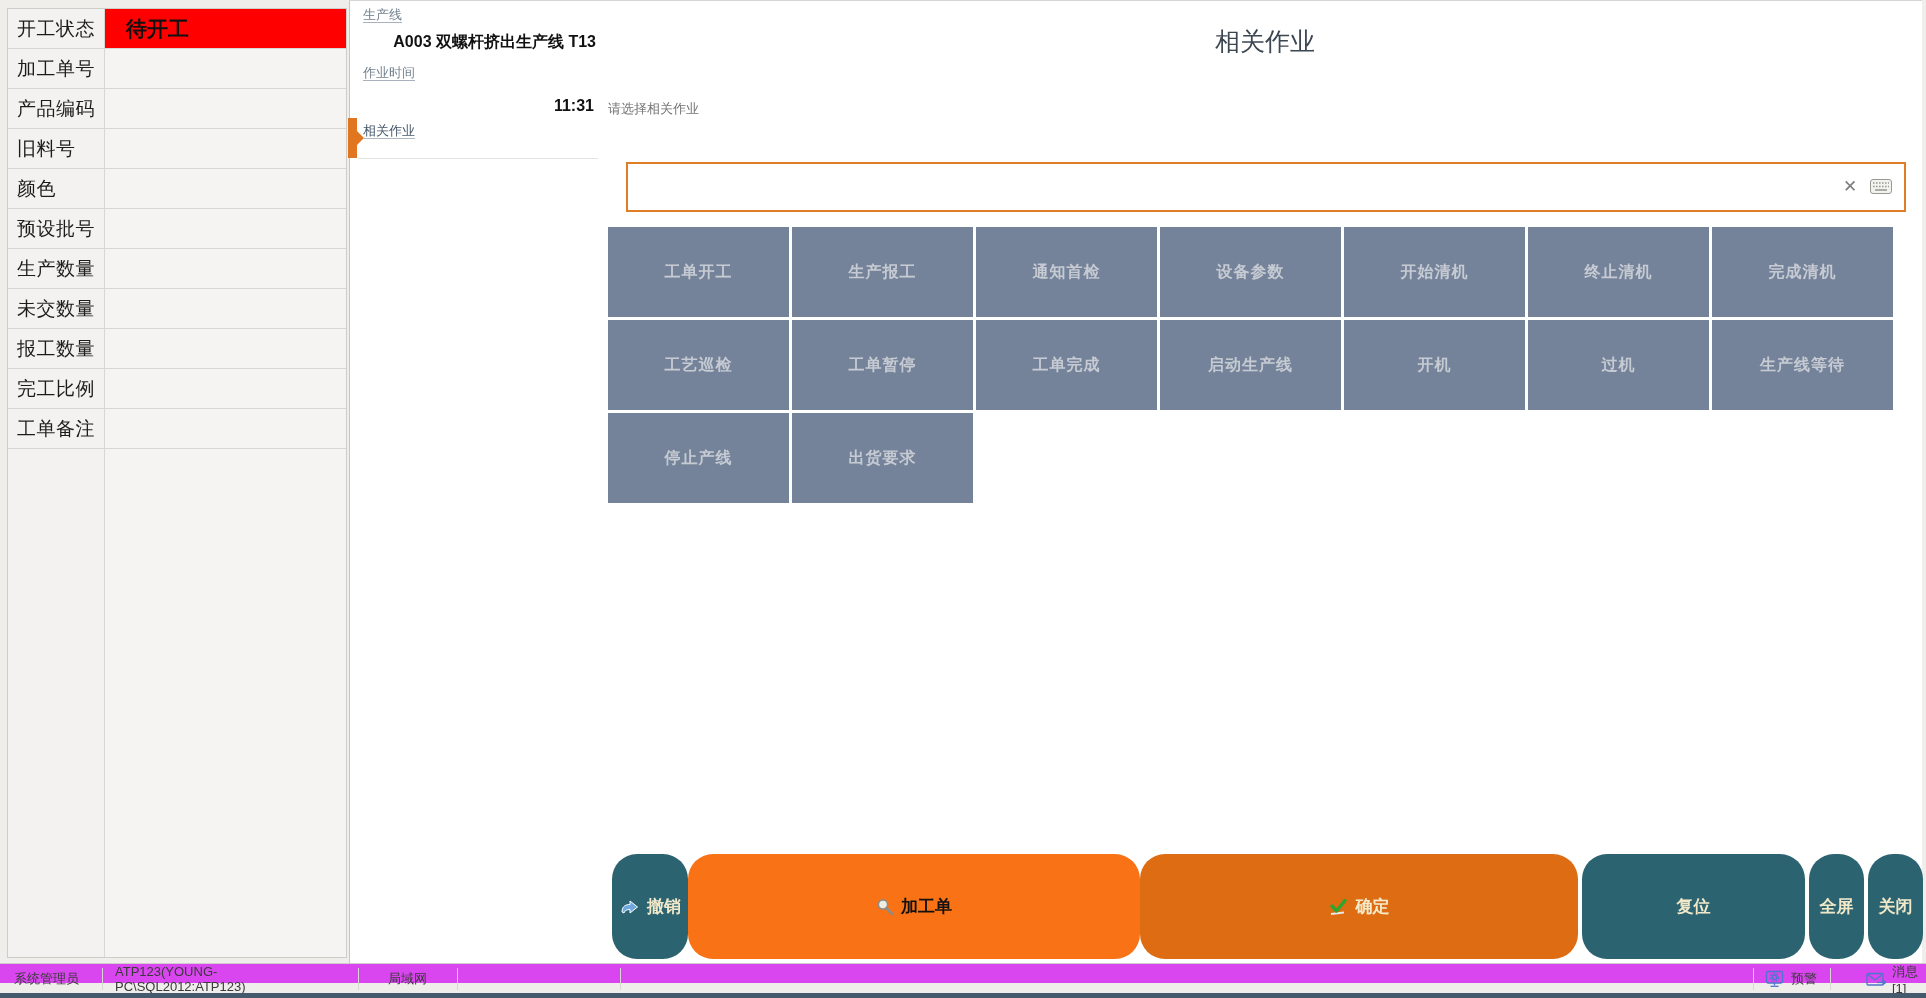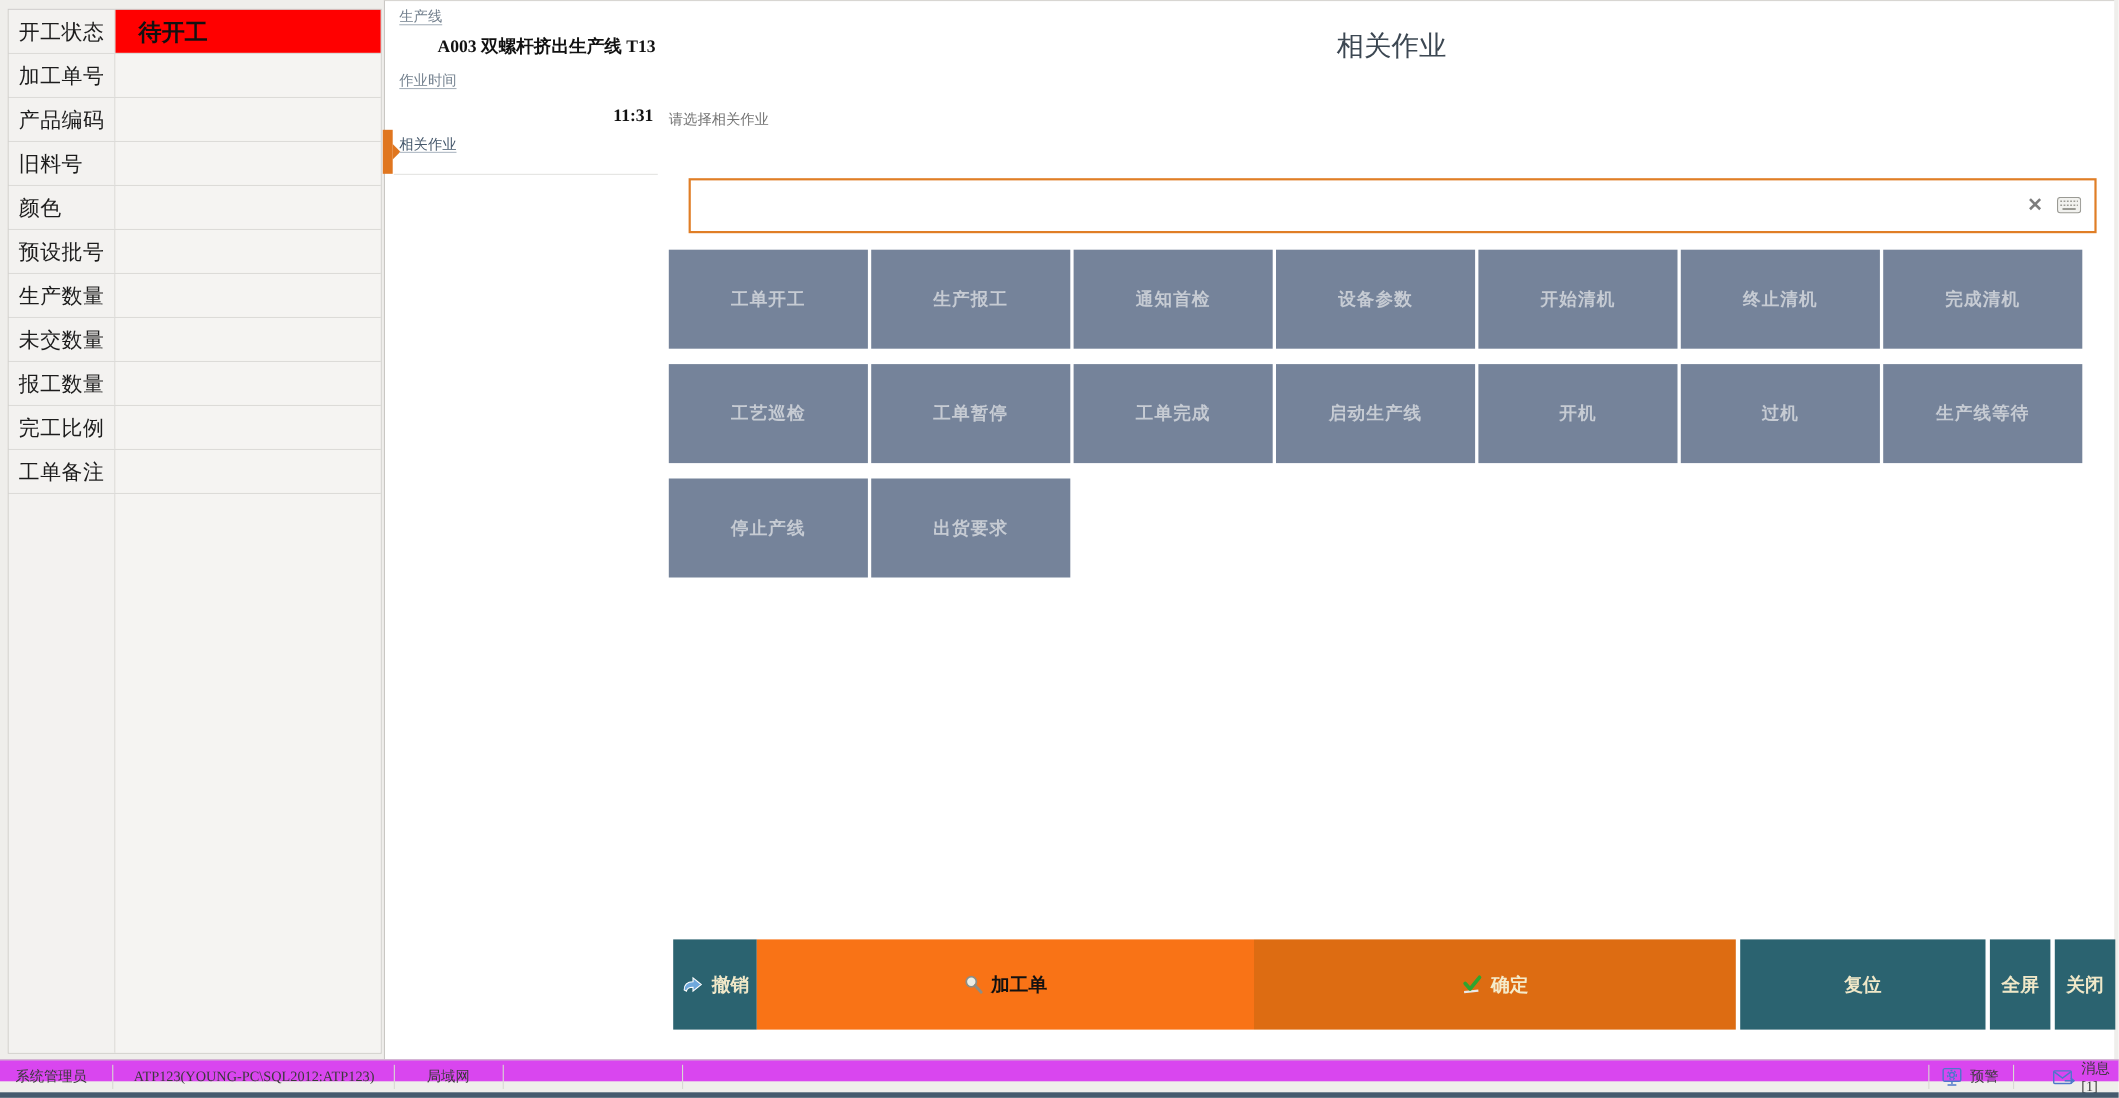--- a/index.html
+++ b/index.html
@@ -2,21 +2,21 @@
 <html><head>
 <meta charset="utf-8">
 <style>
   html,body { margin:0; padding:0; }
   body {
     width:1926px; height:998px; position:relative; overflow:hidden;
     background:#EFEEEB;
     font-family:"Liberation Sans","DejaVu Sans",sans-serif;
     -webkit-font-smoothing:antialiased;
   }
-  #app { position:absolute; inset:0;font-family:Liberation Serif, serif; }
+  #app { position:absolute; inset:0; }
 
   
   #sidebar {
     position:absolute; left:7px; top:8px; width:340px; height:950px;
     background:#F4F3F1; border:1px solid #CFCDCA;
     display:flex; flex-direction:column; box-sizing:border-box;
   }
   .srow { display:flex; height:39px; flex:0 0 39px; border-bottom:1px solid #D8D6D2; }
   .srow.filler { flex:1 1 auto; height:auto; border-bottom:none; }
   .slabel {
@@ -56,34 +56,34 @@
   #job-input {
     position:absolute; left:4px; top:2px; width:1190px; height:42px;
     border:none; outline:none; font-size:20px; font-family:inherit; background:transparent;
   }
   #clear-icon {
     position:absolute; right:44px; top:13px; width:20px; height:20px;
     font-size:17px; font-weight:bold; color:#7d7d7d; text-align:center; line-height:20px; cursor:pointer;
   }
   #keyboard-icon { position:absolute; right:12px; top:15px; cursor:pointer; }
 
-  #action-grid { position:absolute; left:258px; top:226px; width:1292px; display:flex; flex-direction:column; gap:14px; }
+  #action-grid { position:absolute; left:258px; top:226px; width:1292px; display:flex; flex-direction:column; gap:3px; }
   .grid-row { display:flex; gap:3px; }
   .abtn {
     width:181px; height:90px; flex:0 0 181px;
     background:#75839A; color:#C6CBD3; font-size:16px; font-weight:bold;
     display:flex; align-items:center; justify-content:center; letter-spacing:1px;
     cursor:pointer; user-select:none;
   }
 
   
   .fbtn {
-    position:absolute; top:853px; height:82px;
+    position:absolute; top:853px; height:105px;
     display:flex; align-items:center; justify-content:center; gap:7px;
-    font-size:17px; font-weight:bold; cursor:pointer; box-sizing:border-box;
+    font-size:17px; font-weight:bold; cursor:pointer; box-sizing:border-box;border-radius:25px;
   }
   .teal   { background:#2B6370; color:#F0E8C8; }
   .cream  { background:#f97316; color:#111; }
   .orange { background:#DD6C12; color:#F4EBCB; }
   #undo-btn   { left:262px;  width:76px; }
   #order-btn  { left:338px;  width:452px; }
   #confirm-btn{ left:790px;  width:438px; }
   #reset-btn  { left:1232px; width:223px; }
   #full-btn   { left:1459px; width:55px; }
   #close-btn  { left:1518px; width:55px; }

